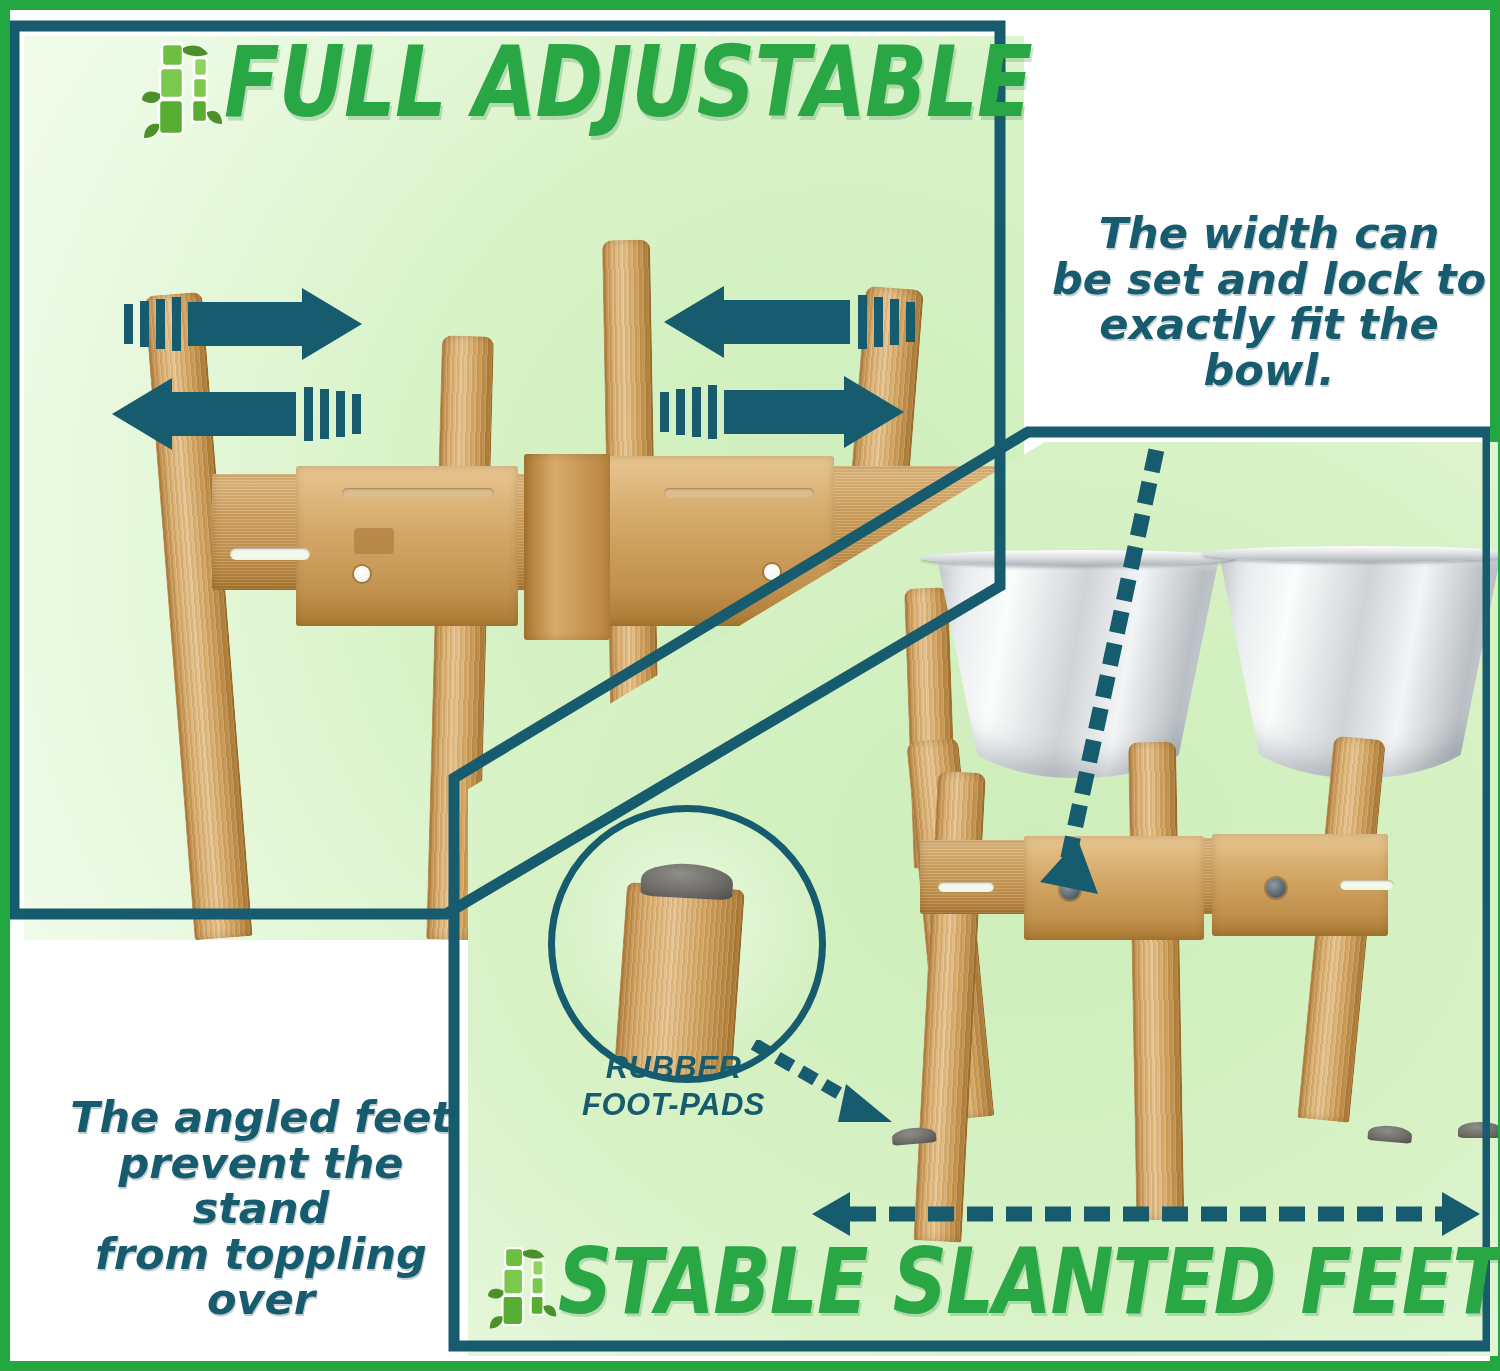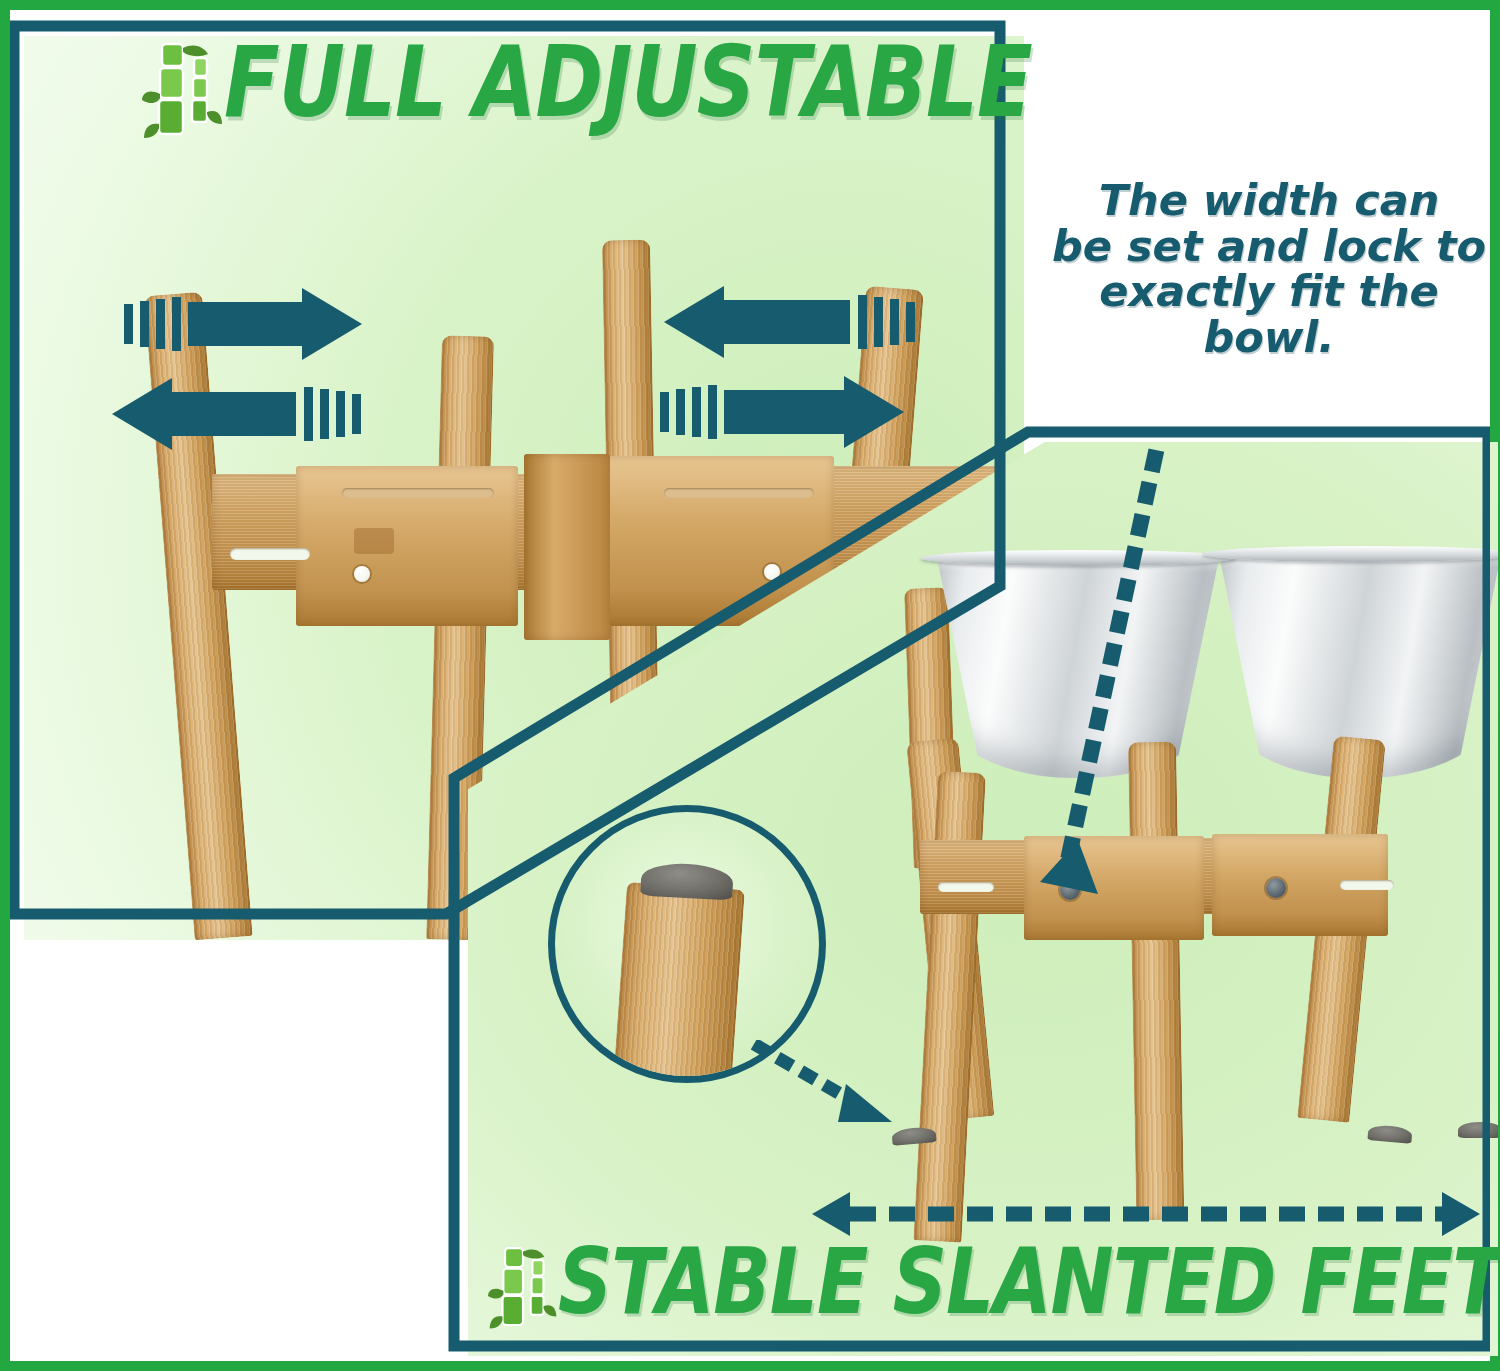--- a/index.html
+++ b/index.html
@@ -66,20 +66,21 @@
   
   .callout {
     position:absolute;
     color:#175b6e;
     font-family:"DejaVu Sans", sans-serif;
     font-weight:bold;
     line-height:1.06;
     text-align:center;
     text-shadow:1px 2px 0 rgba(10,60,75,.25);
     white-space:pre-line;
+    margin-top:33px;
   }
   #callout-width { left:1028px; top:168px; width:462px; font-size:43px; }
   #callout-feet  { left:42px;  top:1052px;width:418px; font-size:43px; }
   #label-pads {
     position:absolute; left:556px; top:1040px; width:215px;
     color:#175b6e; font-weight:bold; font-size:31px; line-height:1.18;
     text-align:center; letter-spacing:.5px; white-space:pre-line;
     font-family:"Liberation Sans", sans-serif;
   }
 
@@ -329,14 +330,20 @@
     <path d="M41 10 C54 4 62 10 66 16 C56 20 46 18 41 14 Z" fill="#4d8f2a"></path>
     <path d="M18 56 C6 50 0 56 0 62 C10 68 16 64 18 60 Z" fill="#4d8f2a"></path>
     <path d="M17 86 C6 84 2 92 2 100 C12 100 16 94 17 90 Z" fill="#4d8f2a"></path>
     <path d="M65 74 C76 70 80 78 80 86 C70 86 66 80 65 76 Z" fill="#4d8f2a"></path>
   </svg>
   <div class="title" id="title-bottom">STABLE SLANTED FEET</div>
 
   <div class="callout" id="callout-width">The width can
 be set and lock to
 exactly fit the bowl.</div>
+  <div class="callout" id="callout-feet">The angled feet
+prevent the stand
+from toppling
+over</div>
+  <div id="label-pads">RUBBER
+FOOT-PADS</div>
 
 </div>
 
 </body></html>

